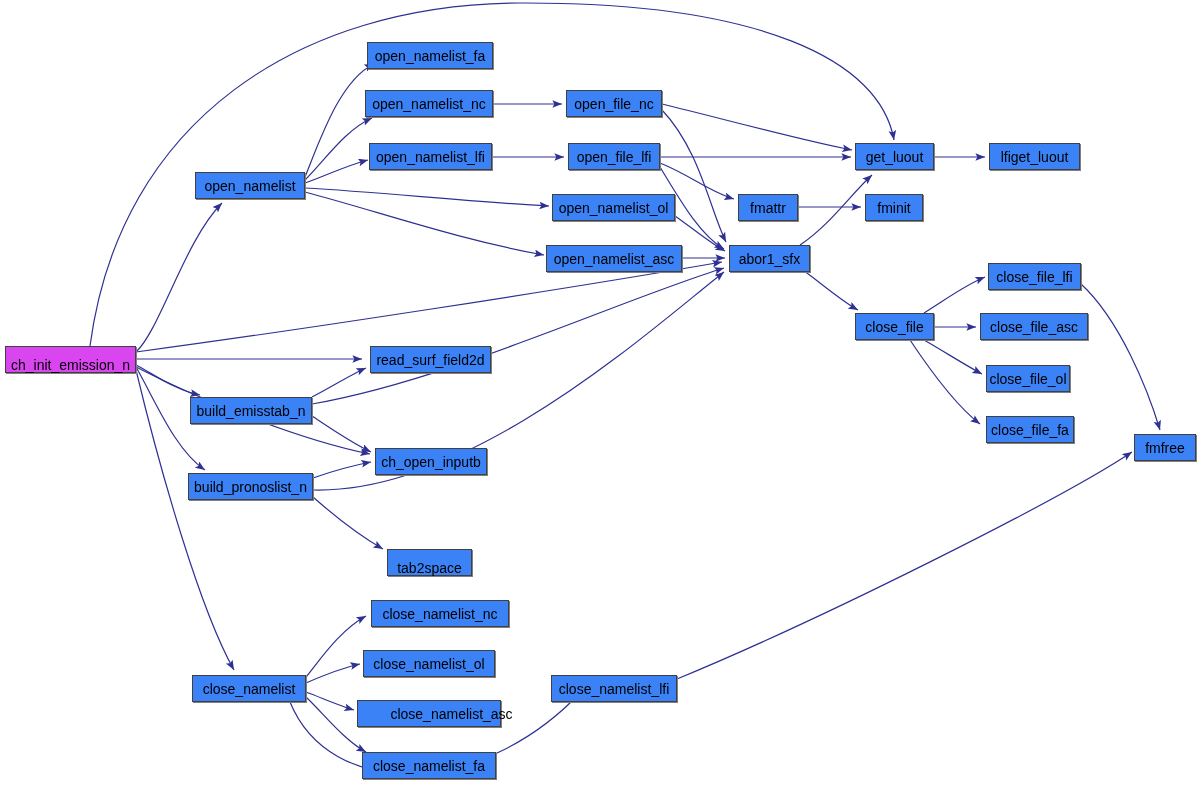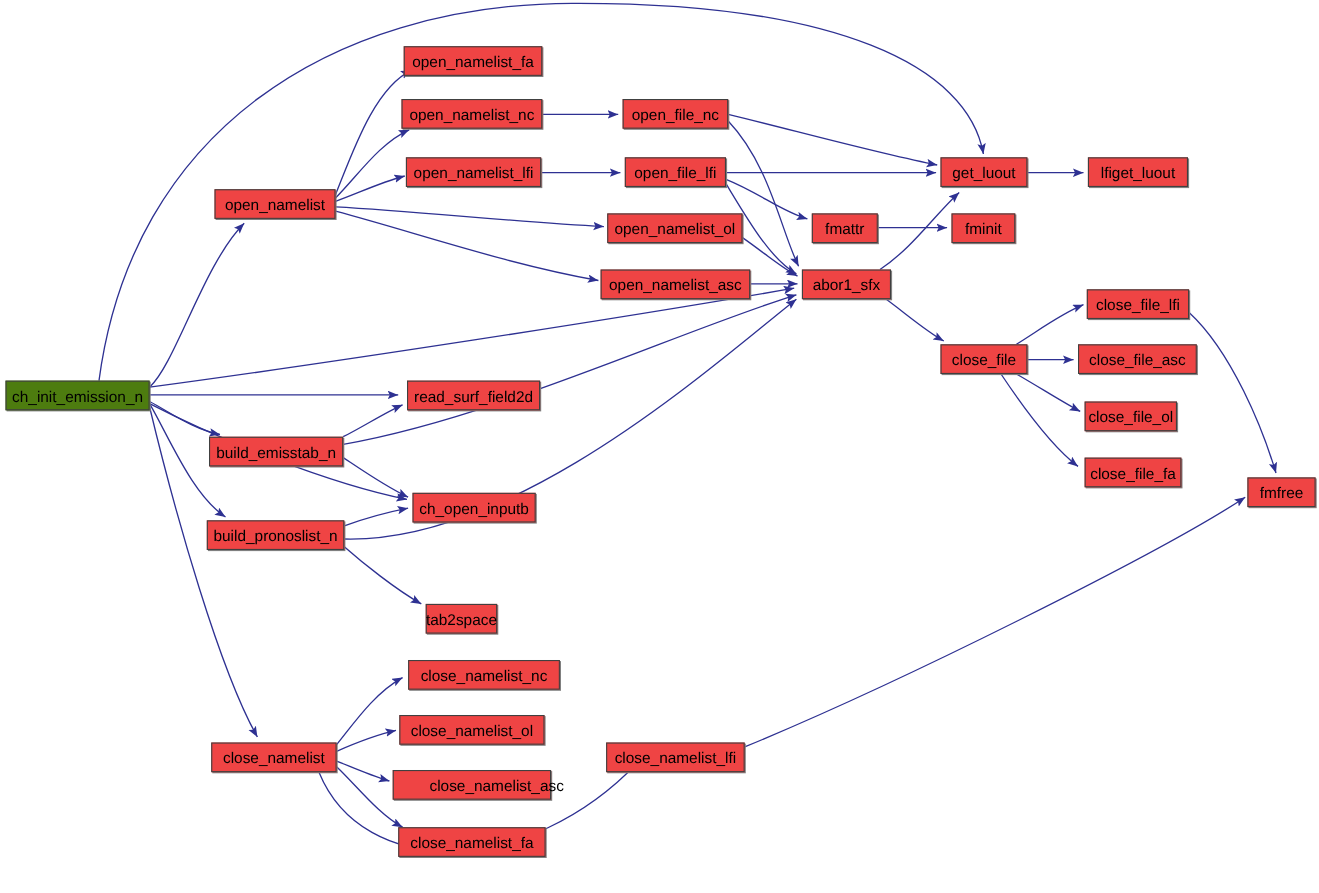--- a/index.html
+++ b/index.html
@@ -1,23 +1,23 @@
 <!DOCTYPE html>
 <html><head>
 <meta charset="utf-8">
 <style>
   html,body{margin:0;padding:0;background:#ffffff;}
   #canvas{position:relative;width:1199px;height:812px;background:#ffffff;
           font-family:"Liberation Sans","DejaVu Sans",sans-serif;overflow:hidden;}
   svg.edges{position:absolute;left:0;top:0;width:1199px;height:812px;}
   .node{position:absolute;box-sizing:border-box;border:1px solid #404040;
-        background:#ef4444;display:flex;align-items:center;justify-content:center;
+        background:#3b82f6;display:flex;align-items:center;justify-content:center;
         font-size:14px;color:#000000;white-space:nowrap;
         box-shadow:1px 1px 0 0 #808080;}
-  .node.root{background:#4d7c0f;border-color:#404040;}
+  .node.root{background:#d946ef;border-color:#404040;align-items:flex-end;}
   .node span{line-height:1;}
 </style>
 </head>
 <body>
 
 <div id="canvas">
   <svg class="edges" viewBox="0 0 1199 812" xmlns="http://www.w3.org/2000/svg">
     <defs>
       <marker id="arrow" markerWidth="9" markerHeight="9" refX="8" refY="3.2" orient="auto" markerUnits="strokeWidth">
         <path d="M0,0 L8,3.2 L0,6.4 L1.6,3.2 z" fill="#2e3192"></path>
@@ -135,21 +135,21 @@
       </div>
       <div class="node" style="left: 190px; top: 397px; width: 122px; height: 27px;">
         <span>build_emisstab_n</span>
       </div>
       <div class="node" style="left: 375px; top: 448px; width: 112px; height: 27px;">
         <span>ch_open_inputb</span>
       </div>
       <div class="node" style="left: 188px; top: 473px; width: 125px; height: 27px;">
         <span>build_pronoslist_n</span>
       </div>
-      <div class="node" style="left: 387px; top: 549px; width: 65px; height: 27px;">
+      <div class="node" style="left: 387px; top: 549px; width: 85px; height: 27px; align-items: flex-end;">
         <span>tab2space</span>
       </div>
       <div class="node" style="left: 192px; top: 675px; width: 114px; height: 27px;">
         <span>close_namelist</span>
       </div>
       <div class="node" style="left: 359px; top: 600px; width: 138px; height: 27px; margin-left: 12px;">
         <span>close_namelist_nc</span>
       </div>
       <div class="node" style="left: 363px; top: 650px; width: 132px; height: 27px; text-align: right;">
         <span>close_namelist_ol</span>

